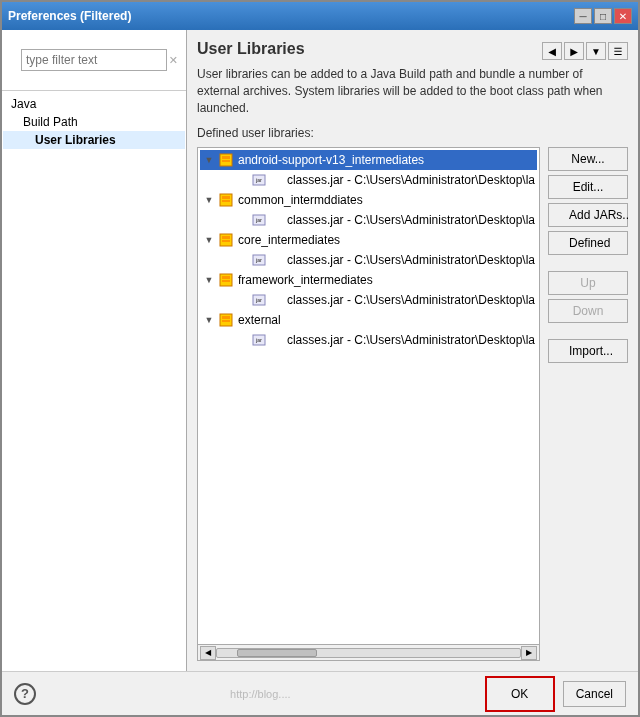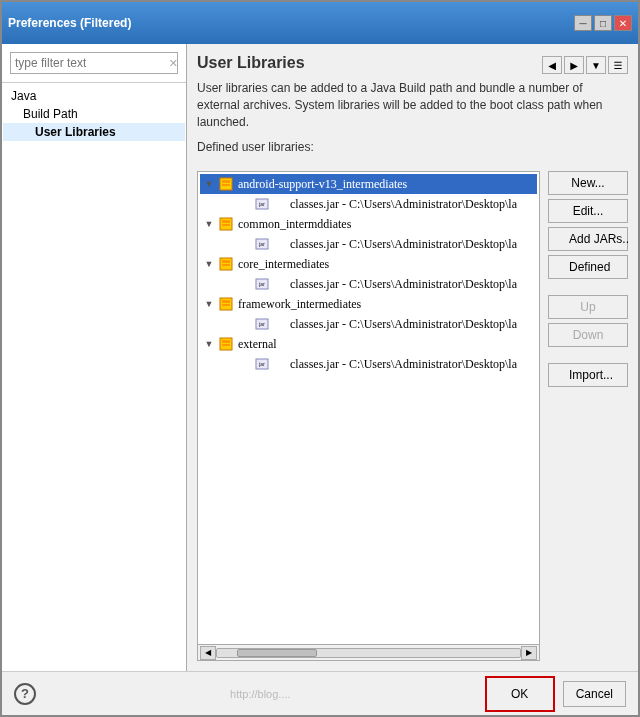--- a/index.html
+++ b/index.html
@@ -22,21 +22,21 @@
       background: #f0f0f0;
     }
 
     .title-bar {
       background: linear-gradient(to bottom, #4a90d9, #2a6fb8);
       color: white;
       padding: 4px 6px;
       display: flex;
       align-items: center;
       justify-content: space-between;
-      height: 42px;
+      height: 28px;
       flex-shrink: 0;
     }
 
     .title-bar-text {
       font-size: 12px;
       font-weight: bold;
     }
 
     .title-bar-buttons {
       display: flex;
@@ -70,21 +70,21 @@
       width: 185px;
       flex-shrink: 0;
       background: white;
       border-right: 1px solid #aaa;
       display: flex;
       flex-direction: column;
       overflow: hidden;
     }
 
     .filter-box {
-      padding: 8px;
+      padding: 19px;
       border-bottom: 1px solid #ccc;
       position: relative;
       display: flex;
       align-items: center;
     }
 
     .filter-input {
       width: 100%;
       padding: 3px 20px 3px 4px;
       border: 1px solid #aaa;
@@ -134,21 +134,21 @@
 
     .panel-desc {
       font-size: 12px;
       color: #333;
       margin-bottom: 10px;
       line-height: 1.4;
     }
 
     .section-label {
       font-size: 12px;
-      margin-bottom: 17px;
+      margin-bottom: 7px;
       color: #333;
     }
 
     
     .library-area {
       display: flex;
       flex: 1;
       gap: 8px;
       overflow: hidden;
     }
@@ -193,21 +193,20 @@
       width: 16px;
       height: 16px;
       display: inline-flex;
       align-items: center;
       justify-content: center;
       flex-shrink: 0;
     }
 
     .lib-text {
       font-size: 12px;
-      font-family: Liberation Serif, serif;
     }
 
     
     .hscroll-bar {
       height: 16px;
       background: #f0f0f0;
       border-top: 1px solid #aaa;
       display: flex;
       align-items: center;
       padding: 0 2px;

